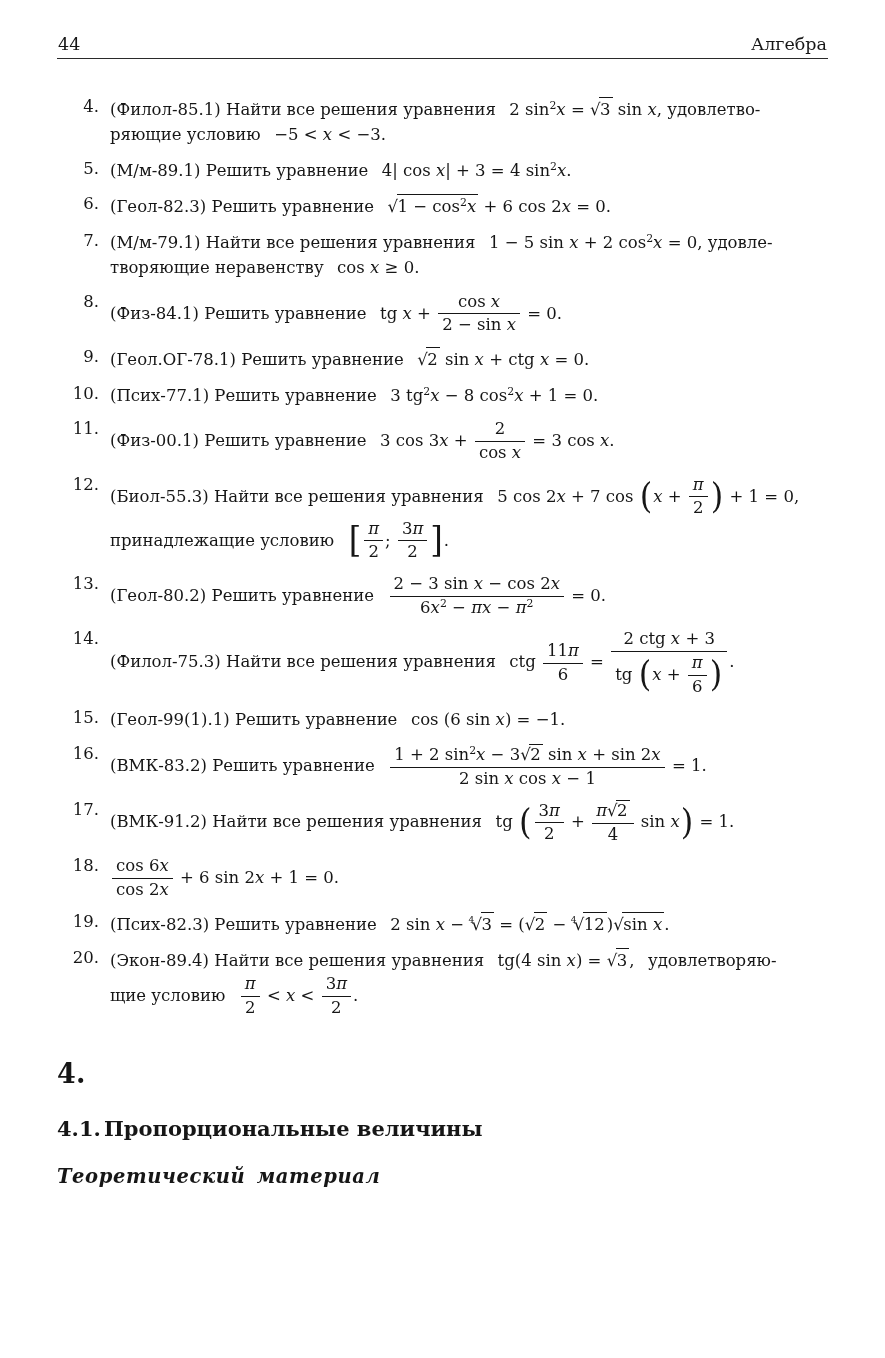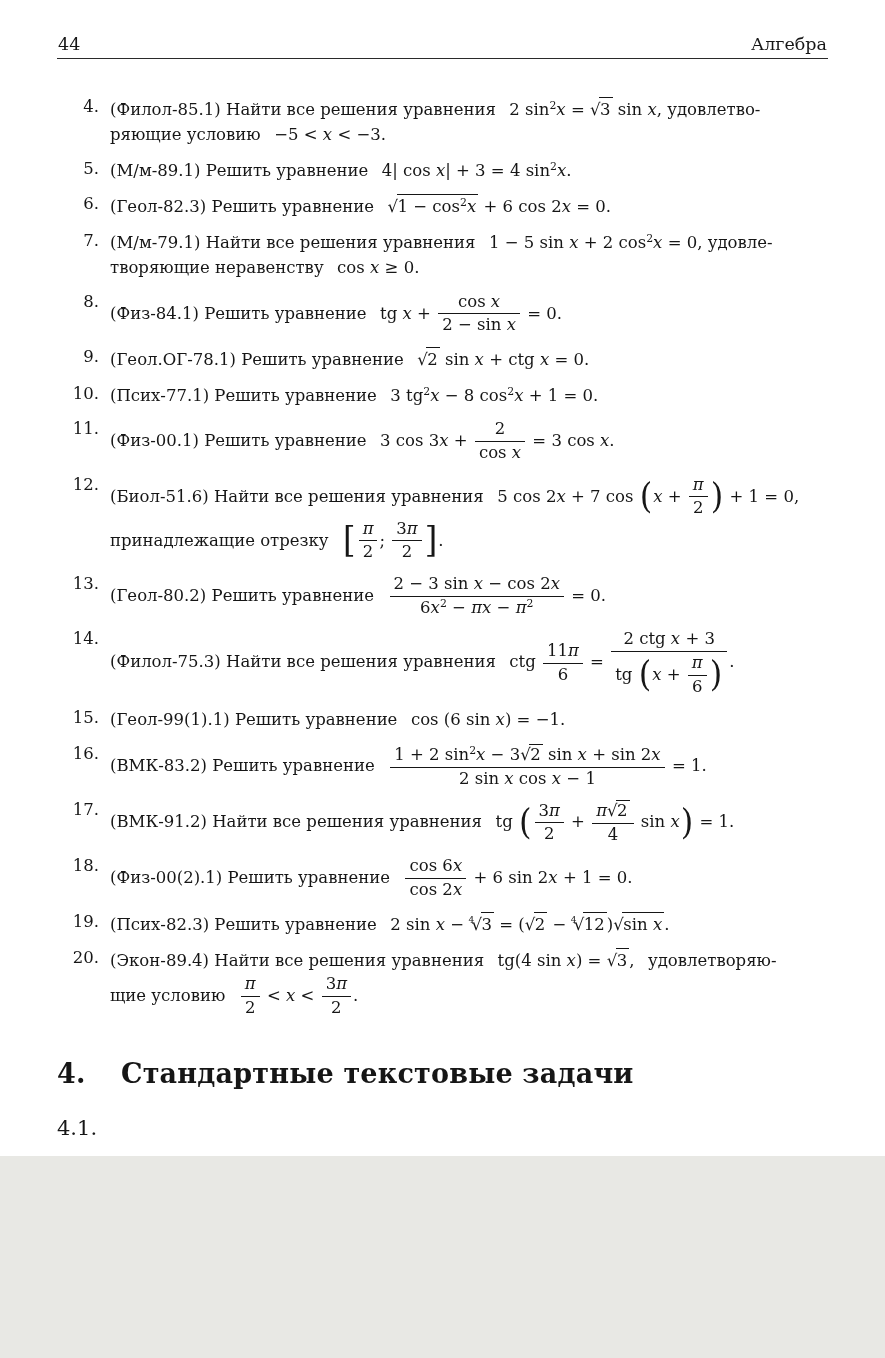--- a/index.html
+++ b/index.html
@@ -1,17 +1,17 @@
 <!DOCTYPE html>
 <html><head>
 <meta charset="utf-8">
 <style>
   html,body { margin:0; padding:0; background:#e8e8e4; }
   .page {
-    width:885px; height:1156px; box-sizing:border-box;
+    width:885px; height:1358px; box-sizing:border-box;
     margin:0 auto; background:#ffffff;
     padding:34px 57px 0 57px;
     font-family:"DejaVu Serif","Liberation Serif",serif;
     color:#161616; font-size:16.5px; overflow:hidden;
   }
   
   .runhead { display:flex; justify-content:space-between; align-items:baseline;
              font-size:17.5px; padding:0 1px 3px 1px; }
   .runhead .rtitle { }
   .rule { border-bottom:1.7px solid #2a2a2a; margin-top:1px; }
@@ -33,21 +33,21 @@
   .ridx { font-size:0.55em; vertical-align:0.75em; margin-right:-0.4em; position:relative; left:-0.1em; }
   .rsign { display:inline-block; }
   .rbar { display:inline-block; border-top:1.4px solid #161616; padding:0 2px 0 1px; margin-left:-1.5px; }
   .bigw { display:inline-flex; align-items:center; vertical-align:middle; white-space:nowrap; }
   .bigd { font-size:1.95em; line-height:0.85; font-weight:400; transform:scaleY(1.12); margin:0 1px; }
   .bigc { display:inline-block; }
 
   
   h1.sec { display:flex; font-size:27px; font-weight:bold; margin:40px 0 0 0; letter-spacing:0.2px; }
   h1.sec .hn { flex:0 0 64px; }
-  h2.ssec { display:flex; font-size:21px; font-weight:normal; margin:27px 0 0 0; }
+  h2.ssec { display:flex; font-size:21px; font-weight:bold; margin:27px 0 0 0; }
   h2.ssec .hn { flex:0 0 47px; }
   h3.theory { font-size:19.5px; font-weight:bold; font-style:italic; margin:24px 0 0 0;
               letter-spacing:0.6px; word-spacing:4px; }
   p.intro { margin:19px 0 0 0; text-align:justify; line-height:1.55; word-spacing:2px; }
 </style>
 </head>
 <body>
 
 <div class="page">
 
@@ -85,25 +85,25 @@
       <li class="problem">
         <span class="pnum">10.</span>
         <div class="pbody"><span class="txt">(Псих-77.1) Решить уравнение  </span><span class="mu">3 tg</span><sup class="ms">2</sup><span class="mi">x</span><span class="mu"> − 8 cos</span><sup class="ms">2</sup><span class="mi">x</span><span class="mu"> + 1 = 0.</span></div>
       </li>
       <li class="problem">
         <span class="pnum">11.</span>
         <div class="pbody"><span class="txt">(Физ-00.1) Решить уравнение  </span><span class="mu">3 cos 3</span><span class="mi">x</span><span class="mu"> + </span><span class="frac"><span class="fn"><span class="mu">2</span></span><span class="fd"><span class="mu">cos </span><span class="mi">x</span></span></span><span class="mu"> = 3 cos </span><span class="mi">x</span><span class="mu">.</span></div>
       </li>
       <li class="problem">
         <span class="pnum">12.</span>
-        <div class="pbody"><span class="txt">(Биол-51.6) Найти все решения уравнения  </span><span class="mu">5 cos 2</span><span class="mi">x</span><span class="mu"> + 7 cos </span><span class="bigw">
+        <div class="pbody"><span class="txt">(Биол-55.3) Найти все решения уравнения  </span><span class="mu">5 cos 2</span><span class="mi">x</span><span class="mu"> + 7 cos </span><span class="bigw">
             <span class="bigd">(</span>
             <span class="bigc"><span class="mi">x</span><span class="mu"> + </span><span class="frac"><span class="fn"><span class="mi">π</span></span><span class="fd"><span class="mu">2</span></span></span></span>
             <span class="bigd">)</span>
-          </span><span class="mu"> + 1 = 0,</span><br><span class="txt">принадлежащие отрезку  </span><span class="bigw">
+          </span><span class="mu"> + 1 = 0,</span><br><span class="txt">принадлежащие условию  </span><span class="bigw">
             <span class="bigd">[</span>
             <span class="bigc"><span class="frac"><span class="fn"><span class="mi">π</span></span><span class="fd"><span class="mu">2</span></span></span><span class="mu">; </span><span class="frac"><span class="fn"><span class="mu">3</span><span class="mi">π</span></span><span class="fd"><span class="mu">2</span></span></span></span>
             <span class="bigd">]</span>
           </span><span class="mu">.</span></div>
       </li>
       <li class="problem">
         <span class="pnum">13.</span>
         <div class="pbody"><span class="txt">(Геол-80.2) Решить уравнение  </span><span class="frac"><span class="fn"><span class="mu">2 − 3 sin </span><span class="mi">x</span><span class="mu"> − cos 2</span><span class="mi">x</span></span><span class="fd"><span class="mu">6</span><span class="mi">x</span><sup class="ms">2</sup><span class="mu"> − </span><span class="mi">πx</span><span class="mu"> − </span><span class="mi">π</span><sup class="ms">2</sup></span></span><span class="mu"> = 0.</span></div>
       </li>
       <li class="problem">
@@ -125,37 +125,37 @@
       <li class="problem">
         <span class="pnum">17.</span>
         <div class="pbody"><span class="txt">(ВМК-91.2) Найти все решения уравнения  </span><span class="mu">tg </span><span class="bigw">
             <span class="bigd">(</span>
             <span class="bigc"><span class="frac"><span class="fn"><span class="mu">3</span><span class="mi">π</span></span><span class="fd"><span class="mu">2</span></span></span><span class="mu"> + </span><span class="frac"><span class="fn"><span class="mi">π</span><span class="root"><span class="rsign">√</span><span class="rbar"><span class="mu">2</span></span></span></span><span class="fd"><span class="mu">4</span></span></span><span class="mu"> sin </span><span class="mi">x</span></span>
             <span class="bigd">)</span>
           </span><span class="mu"> = 1.</span></div>
       </li>
       <li class="problem">
         <span class="pnum">18.</span>
-        <div class="pbody"><span class="txt">(Физ-00(2).1) Решить уравнение  </span><span class="frac"><span class="fn"><span class="mu">cos 6</span><span class="mi">x</span></span><span class="fd"><span class="mu">cos 2</span><span class="mi">x</span></span></span><span class="mu"> + 6 sin 2</span><span class="mi">x</span><span class="mu"> + 1 = 0.</span></div>
+        <div class="pbody"><span class="frac"><span class="fn"><span class="mu">cos 6</span><span class="mi">x</span></span><span class="fd"><span class="mu">cos 2</span><span class="mi">x</span></span></span><span class="mu"> + 6 sin 2</span><span class="mi">x</span><span class="mu"> + 1 = 0.</span></div>
       </li>
       <li class="problem">
         <span class="pnum">19.</span>
         <div class="pbody"><span class="txt">(Псих-82.3) Решить уравнение  </span><span class="mu">2 sin </span><span class="mi">x</span><span class="mu"> − </span><span class="root"><span class="ridx">4</span><span class="rsign">√</span><span class="rbar"><span class="mu">3</span></span></span><span class="mu"> = (</span><span class="root"><span class="rsign">√</span><span class="rbar"><span class="mu">2</span></span></span><span class="mu"> − </span><span class="root"><span class="ridx">4</span><span class="rsign">√</span><span class="rbar"><span class="mu">12</span></span></span><span class="mu">)</span><span class="root"><span class="rsign">√</span><span class="rbar"><span class="mu">sin </span><span class="mi">x</span></span></span><span class="mu">.</span></div>
       </li>
       <li class="problem">
         <span class="pnum">20.</span>
         <div class="pbody"><span class="txt">(Экон-89.4) Найти все решения уравнения  </span><span class="mu">tg(4 sin </span><span class="mi">x</span><span class="mu">) = </span><span class="root"><span class="rsign">√</span><span class="rbar"><span class="mu">3</span></span></span><span class="mu">,</span><span class="txt">  удовлетворяю-</span><br><span class="txt">щие условию  </span><span class="frac"><span class="fn"><span class="mi">π</span></span><span class="fd"><span class="mu">2</span></span></span><span class="mu"> &lt; </span><span class="mi">x</span><span class="mu"> &lt; </span><span class="frac"><span class="fn"><span class="mu">3</span><span class="mi">π</span></span><span class="fd"><span class="mu">2</span></span></span><span class="mu">.</span></div>
       </li>
     </ol>
 
   <h1 class="sec">
     <span class="hn">4.</span>
-    <span>Стандартные текстовые задачи</span>
   </h1>
 
   <h2 class="ssec">
     <span class="hn">4.1.</span>
+    <span>Пропорциональные величины</span>
   </h2>
 
   <h3 class="theory">Теоретический материал</h3>
 
 
 </div>
 
 </body></html>

